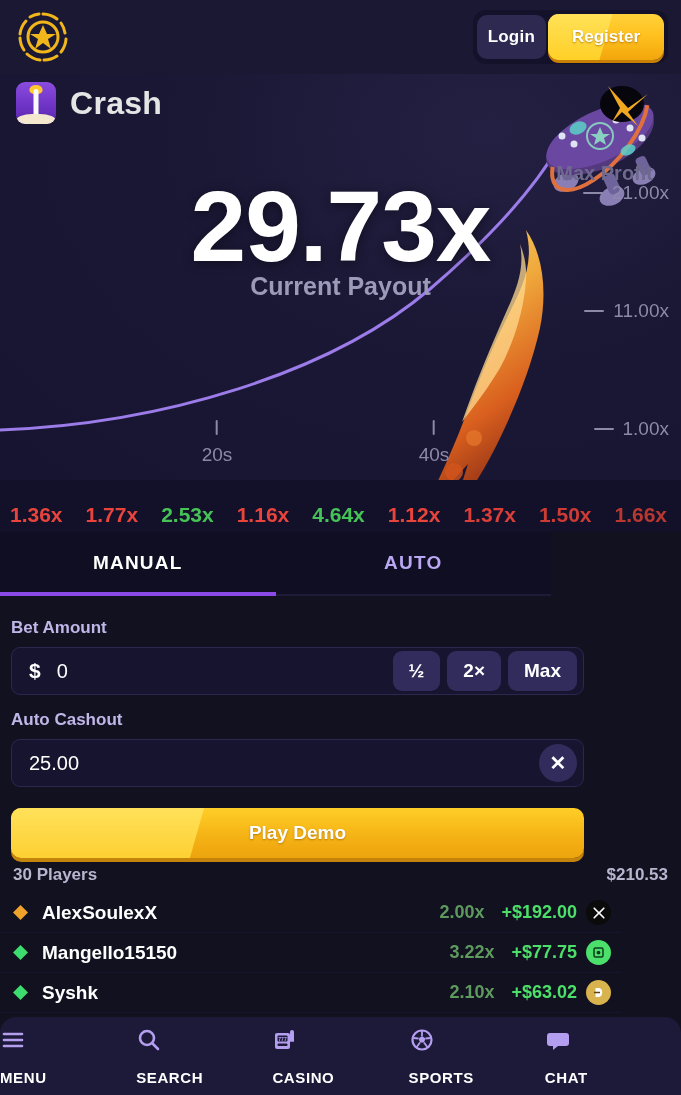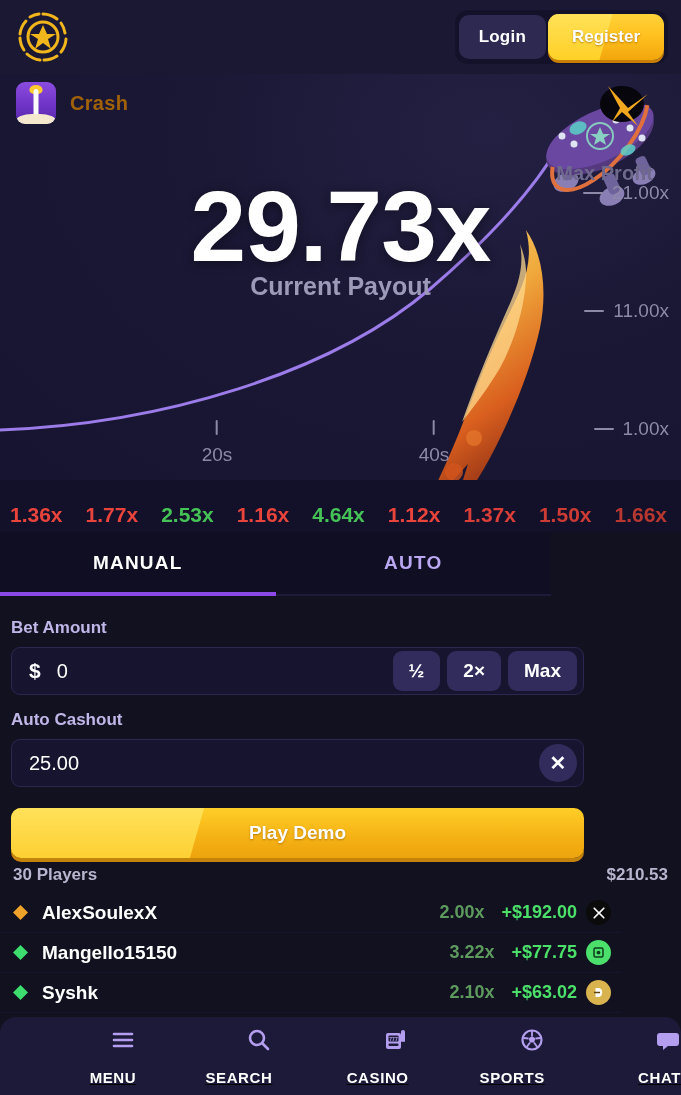--- a/index.html
+++ b/index.html
@@ -27,21 +27,21 @@
     background:#14122a;
     border-radius:13px;
     padding:4px;
     gap:2px;
   }
   .btn-login {
     background:#2e2951;
     color:#ffffff;
     font-size:17px; font-weight:bold;
     border:none; border-radius:10px;
-    padding:12px 20px;
+    padding:12px 11px;
     cursor:pointer;
     letter-spacing:.2px;
   }
   .btn-register {
     position:relative;
     border:none; border-radius:11px;
     background:linear-gradient(180deg,#ffd23a 0%,#ffc01e 48%,#f2a60c 100%);
     box-shadow:0 3px 0 #c87f06;
     color:#ffffff;
     font-size:17px; font-weight:bold;
@@ -84,21 +84,21 @@
   }
   .game-icon .rkt{
     position:absolute; left:50%; top:7px; transform:translateX(-50%);
     width:5px; height:26px; background:#fafafa; border-radius:3px 3px 0 0;
   }
   .game-icon .burst{
     position:absolute; left:50%; top:3px; transform:translateX(-50%);
     width:13px; height:9px; background:#ffc92e;
     border-radius:50% 50% 40% 40%;
   }
-  .game-title{ color:#a16207; font-size:20px; font-weight:bold; letter-spacing:.3px;}
+  .game-title{ color:#e5e5e5; font-size:32px; font-weight:bold; letter-spacing:.3px;}
   .max-profit{
     position:absolute; top:88px; right:28px; z-index:8;
     color:#6f6a8d; font-size:20px; font-weight:600;
   }
 
   
   .y-axis{ position:absolute; right:12px; top:0; bottom:0; width:120px; z-index:9;}
   .y-tick{
     position:absolute; right:0; display:flex; align-items:center; gap:9px;
     justify-content:flex-end; width:100%;
@@ -219,22 +219,22 @@
   }
 
   
   .bottomnav{
     position:absolute; bottom:0; left:0; width:681px; height:78px;
     background:#1c1a38;
     border-radius:16px 16px 0 0;
     display:flex; align-items:center; z-index:50;
   }
   .nav-item{
-    flex:1; display:flex; flex-direction:column; align-items:flex-end;
-    gap:16px; cursor:pointer; background:none; border:none; font-family:inherit;text-decoration:underline;
+    flex:1; display:flex; flex-direction:column; align-items:flex-start;
+    gap:16px; cursor:pointer; background:none; border:none; font-family:inherit;
   }
   .nav-ic{ height:26px; display:flex; align-items:center; justify-content:center;}
   .nav-lbl{ color:#ffffff; font-size:15px; font-weight:bold; letter-spacing:.6px;}
 </style>
 </head>
 <body>
 
 <div class="topbar">
   <div class="logo">
     <svg viewBox="0 0 54 54">

